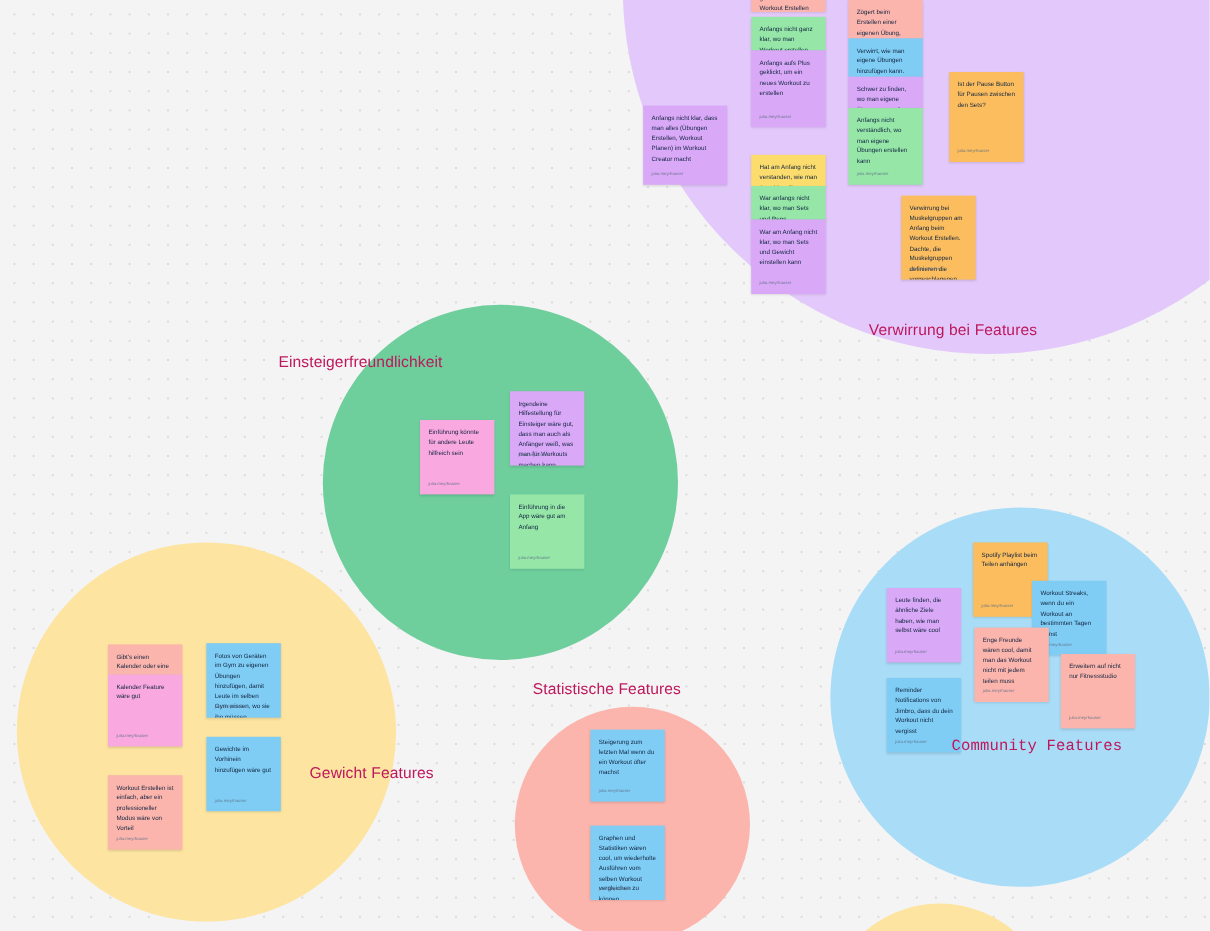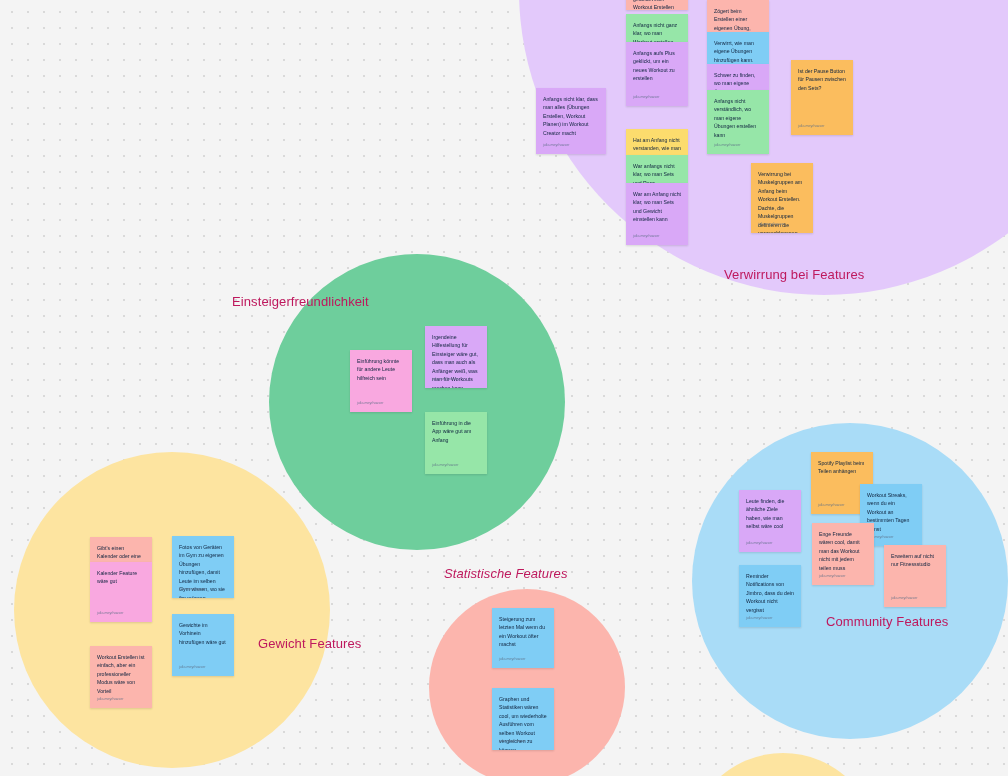--- a/index.html
+++ b/index.html
@@ -161,16 +161,16 @@
       </div>
       <div class="note" style="left: 884px; top: 545px; width: 62px; height: 62px; background: rgb(252, 181, 173);">
         <span class="txt">Erweitern auf nicht nur Fitnessstudio</span>
         <span class="author">julia.meyrhauser</span>
       </div>
     </div>
   <div id="labels-layer">
       <div class="cluster-label" style="left: 724px; top: 267px;">Verwirrung bei Features</div>
       <div class="cluster-label" style="left: 214px; top: 294px; margin-left: 18px;">Einsteigerfreundlichkeit</div>
       <div class="cluster-label" style="left: 258px; top: 636px;">Gewicht Features</div>
-      <div class="cluster-label" style="left: 444px; top: 566px; font-style: italic;">Statistische Features</div>
-      <div class="cluster-label" style="left: 826px; top: 614px;">Community Features</div>
+      <div class="cluster-label" style="left: 444px; top: 566px;">Statistische Features</div>
+      <div class="cluster-label" style="left: 793px; top: 614px; font-family: Liberation Mono, monospace;">Community Features</div>
     </div>
 </div>
 
 </body></html>

